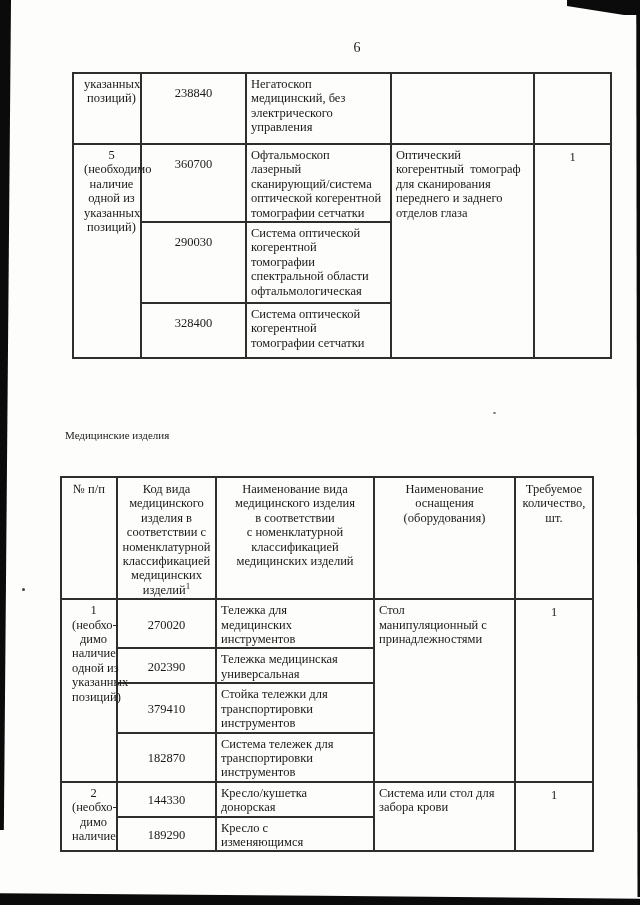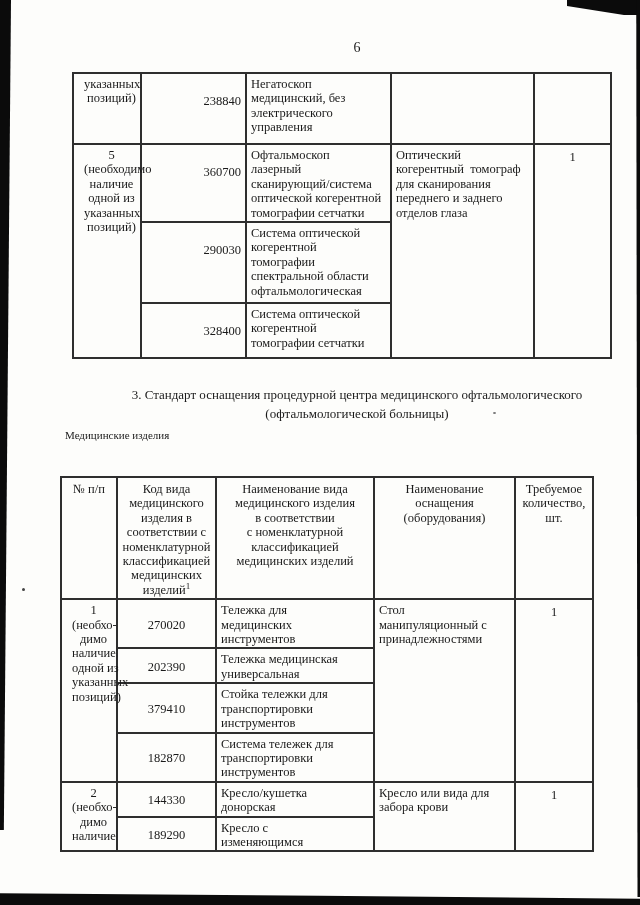--- a/index.html
+++ b/index.html
@@ -46,21 +46,21 @@
     white-space:pre; overflow:visible;
   }
   .t1 { left:72px; top:72px;  width:538px; }
   .t2 { left:60px; top:476px; width:532px; }
   td.pos   { text-align:center; padding-left:10px; padding-right:1px; }
   td.code  { text-align:center; }
   td.name  { text-align:left;margin-left:8px; }
   td.equip { text-align:left; }
   td.qty   { text-align:center; padding-top:5px; }
   td.th    { text-align:center; padding-top:4px; }
-  .t1 td.code { padding-top:20px;text-align:right; }
+  .t1 td.code { padding-top:12px; }
   .t2 td.code { vertical-align:middle; }
   sup { font-size:9px; line-height:0; }
 </style>
 </head>
 <body>
 
 <div class="page">
 
   <div class="page-num">6</div>
 
@@ -114,22 +114,20 @@
       </tr>
       <tr style="height:55px">
         <td class="code">328400</td>
         <td class="name">Система оптической
 когерентной
 томографии сетчатки</td>
       </tr>
     </tbody>
   </table>
 
-  <div class="heading">3. Стандарт оснащения процедурной центра медицинского офтальмологического
-(офтальмологической больницы)</div>
   <div class="caption">Медицинские изделия</div>
 
   <table class="t2">
     <colgroup>
       <col style="width:56px">
         <col style="width:99px">
         <col style="width:158px">
         <col style="width:141px">
         <col style="width:78px">
     </colgroup>
@@ -192,21 +190,21 @@
 инструментов</td>
       </tr>
       <tr style="height:29px">
         <td class="pos" rowspan="2">2
 (необхо-
 димо
 наличие</td>
         <td class="code">144330</td>
         <td class="name">Кресло/кушетка
 донорская</td>
-        <td class="equip" rowspan="2">Кресло или вида для
+        <td class="equip" rowspan="2">Система или стол для
 забора крови</td>
         <td class="qty" rowspan="2">1</td>
       </tr>
       <tr style="height:31px">
         <td class="code">189290</td>
         <td class="name">Кресло с
 изменяющимся</td>
       </tr>
     </tbody>
   </table>

